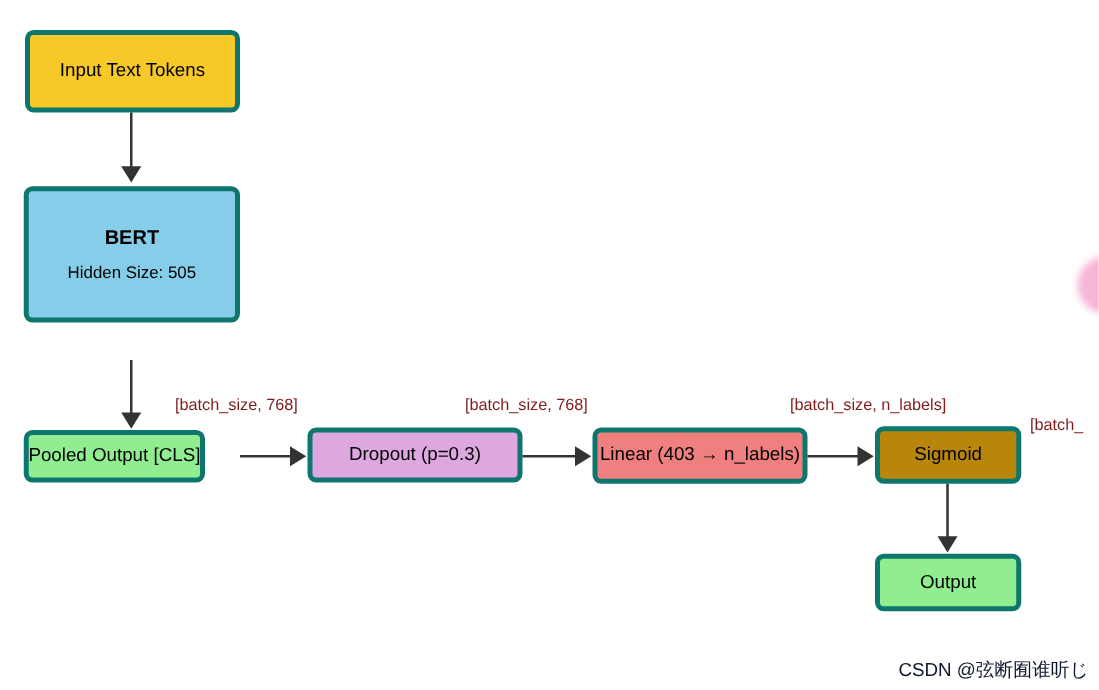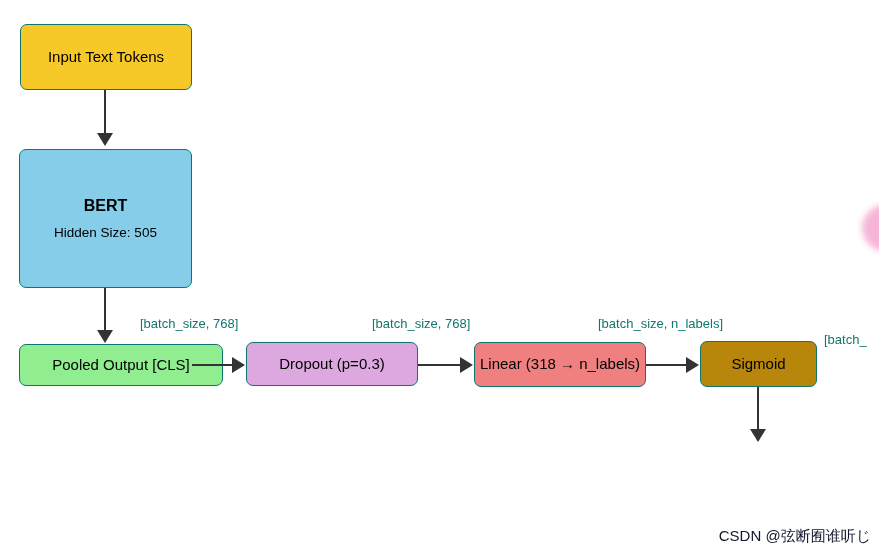--- a/index.html
+++ b/index.html
@@ -13,21 +13,21 @@
     height: 552px;
     background: #ffffff;
     overflow: hidden;
     font-family: "Liberation Sans", sans-serif;
   }
 
   
   .node {
     position: absolute;
     box-sizing: border-box;
-    border: 1px solid #0f766e;
+    border: 4px solid #0f766e;
     border-radius: 7px;
     display: flex;
     flex-direction: column;
     align-items: center;
     justify-content: center;
     color: #000000;
     font-size: 15px;
     line-height: 1.35;
     text-align: left;
     white-space: nowrap;
@@ -40,22 +40,22 @@
   .n-input   { background: #f7c928; }
   .n-bert    { background: #85cde8; }
   .n-pooled  { background: #90ee90; }
   .n-dropout { background: #dda8e0; }
   .n-linear  { background: #f08080; }
   .n-sigmoid { background: #b8860b; }
   .n-output  { background: #90ee90; }
 
   
   #node-input   { left: 20px;  top: 24px;  width: 172px; height: 66px;  }
-  #node-bert    { left: 19px;  top: 149px; width: 173px; height: 139px; }
-  #node-pooled  { left: 19px;  top: 344px; width: 204px; height: 42px;  }
+  #node-bert    { left: 19px;  top: 149px; width: 173px; height: 109px; }
+  #node-pooled  { left: 19px;  top: 344px; width: 145px; height: 42px;  }
   #node-dropout { left: 246px; top: 342px; width: 172px; height: 44px;  }
   #node-linear  { left: 474px; top: 342px; width: 172px; height: 45px;  }
   #node-sigmoid { left: 700px; top: 341px; width: 117px; height: 46px;  }
   #node-output  { left: 700px; top: 443px; width: 117px; height: 46px;  }
 
   
   #node-linear .line {
     position: relative;
     left: 0;
     overflow: visible;
@@ -100,26 +100,26 @@
   #arrow-dropout-linear { left: 460px; top: 357px; }
   #edge-linear-sigmoid  { left: 646px; top: 364px; width: 42px; }
   #arrow-linear-sigmoid { left: 686px; top: 357px; }
   #edge-sigmoid-output  { left: 757px; top: 387px; height: 44px; }
   #arrow-sigmoid-output { left: 750px; top: 429px; }
 
   
   .edge-label {
     position: absolute;
     font-size: 13px;
-    color: #0f766e;
+    color: #7f1d1d;
     white-space: nowrap;
   }
   #label-1 { left: 140px; top: 316px; }
   #label-2 { left: 372px; top: 316px; }
-  #label-3 { left: 598px; top: 316px; }
+  #label-3 { left: 632px; top: 316px; }
   #label-4 { left: 824px; top: 332px; }
 
   
   #watermark {
     position: absolute;
     right: 8px;
     bottom: 6px;
     font-size: 15px;
     color: #0f172a;
     white-space: nowrap;
@@ -156,27 +156,30 @@
 
   <div id="node-pooled" class="node n-pooled">
     <span class="line">Pooled Output [CLS]</span>
   </div>
 
   <div id="node-dropout" class="node n-dropout">
     <span class="line">Dropout (p=0.3)</span>
   </div>
 
   <div id="node-linear" class="node n-linear">
-    <span class="line">Linear (318 → n_labels)</span>
+    <span class="line">Linear (403 → n_labels)</span>
   </div>
 
   <div id="node-sigmoid" class="node n-sigmoid">
     <span class="line">Sigmoid</span>
   </div>
 
+  <div id="node-output" class="node n-output">
+    <span class="line">Output</span>
+  </div>
 
   <div id="edge-input-bert" class="edge-v"></div>
   <div id="arrow-input-bert" class="arrow-down"></div>
 
   <div id="edge-bert-pooled" class="edge-v"></div>
   <div id="arrow-bert-pooled" class="arrow-down"></div>
 
   <div id="edge-pooled-dropout" class="edge-h"></div>
   <div id="arrow-pooled-dropout" class="arrow-right"></div>
 

